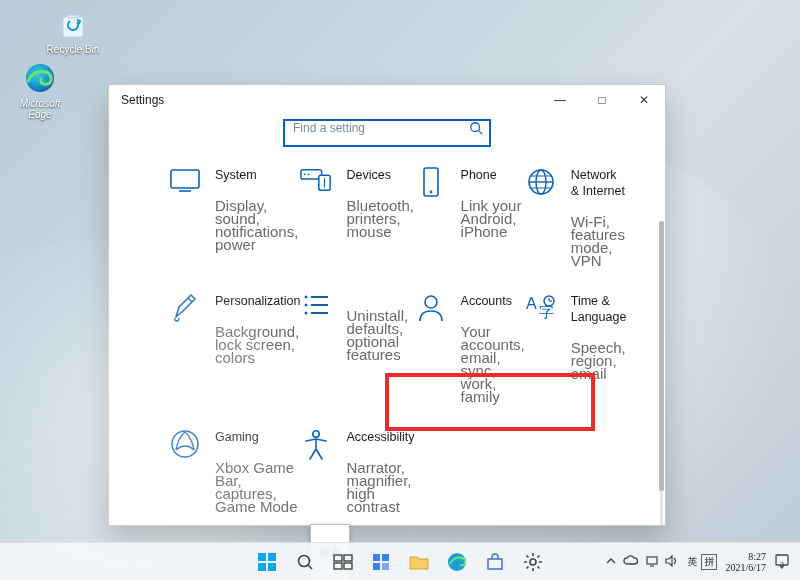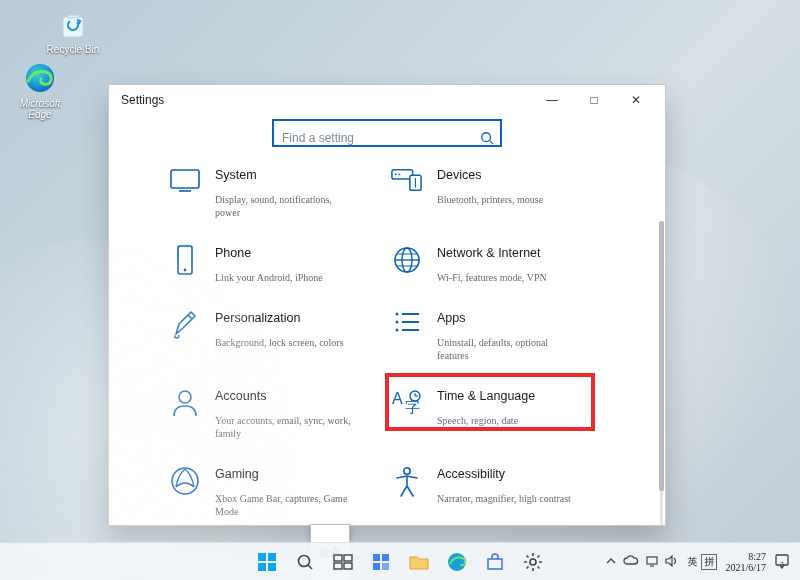--- a/index.html
+++ b/index.html
@@ -26,38 +26,38 @@
   .di-recycle { left:10px; top:6px;margin-left:33px; }
   .di-edge    { left:10px; top:60px;font-style:italic; }
 
   
   .win {
     position:absolute; left:108px; top:84px; width:558px; height:442px;
     background:#fff; border:1px solid #c9c9c9; border-radius:2px;
     box-shadow:0 14px 30px rgba(0,0,0,.22);
     display:flex; flex-direction:column;
   }
-  .titlebar { height:30px; display:flex; align-items:center; padding:0 8px 0 12px; }
+  .titlebar { height:30px; display:flex; align-items:center; padding:0 0 0 12px; }
   .titlebar .ttl { font-size:12px; color:#222; }
   .wbtns { margin-left:auto; display:flex; }
   .wbtn { width:42px; height:30px; display:flex; align-items:center; justify-content:center; font-size:12px; color:#333; cursor:pointer; }
 
   .searchwrap { display:flex; justify-content:center; margin-top:4px; margin-bottom:14px; }
-  .searchbox { width:230px; height:28px; border:2px solid #0a63b8; display:flex; align-items:flex-end; padding:0 6px 0 8px; }
+  .searchbox { width:208px; height:28px; border:2px solid #0a63b8; display:flex; align-items:flex-start; padding:0 6px 0 8px; }
   .searchbox input { border:none; outline:none; flex:1; font-size:12px; color:#888; background:transparent; }
   .searchbox input::placeholder { color:#7a8a99; }
   .searchbox .sicon svg { display:block; }
 
   .content { flex:1; position:relative; overflow:hidden; }
-  .grid { display:grid; grid-template-columns: 1fr 1fr; column-gap:0; row-gap:26px; padding:6px 52px 0 60px; }
+  .grid { display:grid; grid-template-columns: 1fr 1fr 1fr 1fr; column-gap:0; row-gap:26px; padding:6px 52px 0 60px; }
   .cat { display:flex; gap:14px; cursor:pointer; }
   .cat .cicon { width:32px; height:32px; flex:0 0 32px; display:flex; align-items:flex-start; justify-content:center; }
   .cat .txt { padding-top:0; }
   .cat .lbl { font-size:12.5px; color:#1a1a1a; line-height:16px; }
-  .cat .desc { font-size:10px; color:#6a6a6a; line-height:13px; margin-top:10px; max-width:140px;font-family:Liberation Serif, serif; }
+  .cat .desc { font-size:15px; color:#6a6a6a; line-height:13px; margin-top:16px; max-width:140px; }
 
   .highlight { position:absolute; border:4px solid #ec2c2c; pointer-events:none; }
 
   .scrolltrack { position:absolute; right:2px; top:60px; width:3px; height:340px; background:#e3e3e3; }
   .scrollthumb { position:absolute; right:1px; width:5px; background:#b9b9b9; border-radius:2px; }
 
   .tooltip { position:absolute; background:#fff; border:1px solid #bbb; font-size:11px; padding:20px 8px; color:#222; box-shadow:0 2px 6px rgba(0,0,0,.2); }
 
   
   .taskbar { position:absolute; left:0; right:0; bottom:0; height:38px;
@@ -212,21 +212,20 @@
             <svg width="28" height="24" viewBox="0 0 28 24">
                 <circle cx="4" cy="4" r="1.5" fill="#0a63b8"></circle>
                 <line x1="9" y1="4" x2="26" y2="4" stroke="#0a63b8" stroke-width="2"></line>
                 <circle cx="4" cy="12" r="1.5" fill="#0a63b8"></circle>
                 <line x1="9" y1="12" x2="26" y2="12" stroke="#0a63b8" stroke-width="2"></line>
                 <circle cx="4" cy="20" r="1.5" fill="#0a63b8"></circle>
                 <line x1="9" y1="20" x2="26" y2="20" stroke="#0a63b8" stroke-width="2"></line>
               </svg>
           </div>
           <div class="txt">
-            <div class="lbl">Apps</div>
             <div class="desc">Uninstall, defaults, optional features</div>
           </div>
         </div>
 
         <div class="cat">
           <div class="cicon">
             <svg width="28" height="30" viewBox="0 0 28 30">
                 <circle cx="14" cy="9" r="6" fill="none" stroke="#0a63b8" stroke-width="1.6"></circle>
                 <path d="M3 28 q0 -10 11 -10 q11 0 11 10" fill="none" stroke="#0a63b8" stroke-width="1.6"></path>
               </svg>
@@ -242,21 +241,21 @@
             <svg width="32" height="30" viewBox="0 0 32 30">
                 <text x="1" y="16" font-size="16" fill="#0a63b8" font-family="Arial">A</text>
                 <text x="14" y="24" font-size="15" fill="#0a63b8" font-family="SimSun,serif">字</text>
                 <circle cx="24" cy="8" r="5" fill="none" stroke="#0a63b8" stroke-width="1.4"></circle>
                 <line x1="24" y1="8" x2="24" y2="5" stroke="#0a63b8" stroke-width="1.2"></line>
                 <line x1="24" y1="8" x2="27" y2="8" stroke="#0a63b8" stroke-width="1.2"></line>
               </svg>
           </div>
           <div class="txt">
             <div class="lbl">Time &amp; Language</div>
-            <div class="desc">Speech, region, date</div>
+            <div class="desc">Speech, region, email</div>
           </div>
         </div>
 
         <div class="cat">
           <div class="cicon">
             <svg width="30" height="30" viewBox="0 0 30 30">
                 <circle cx="15" cy="15" r="13" fill="none" stroke="#0a63b8" stroke-width="1.6"></circle>
                 <path d="M15 3 q-7 6 -9 18 M15 3 q7 6 9 18 M6 21 q9 -8 18 0" fill="none" stroke="#0a63b8" stroke-width="1.4"></path>
               </svg>
           </div>

